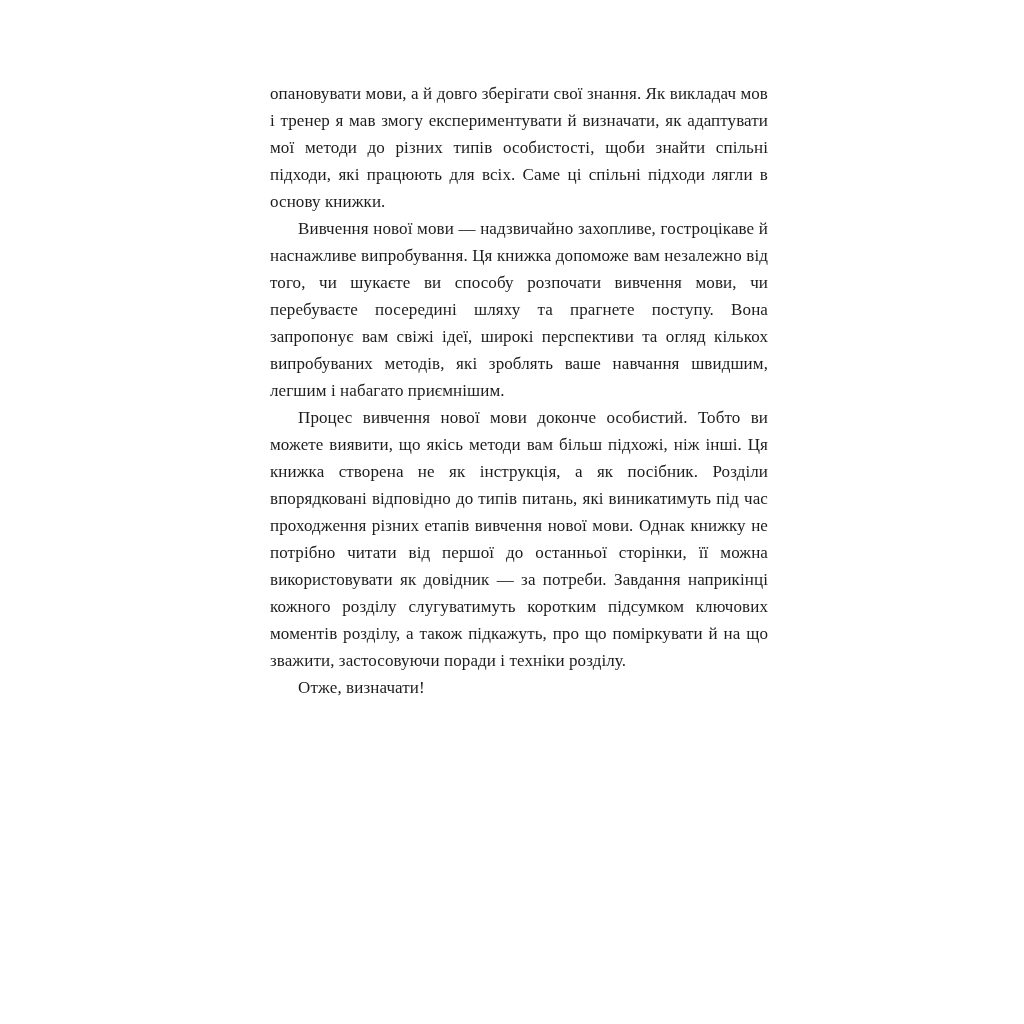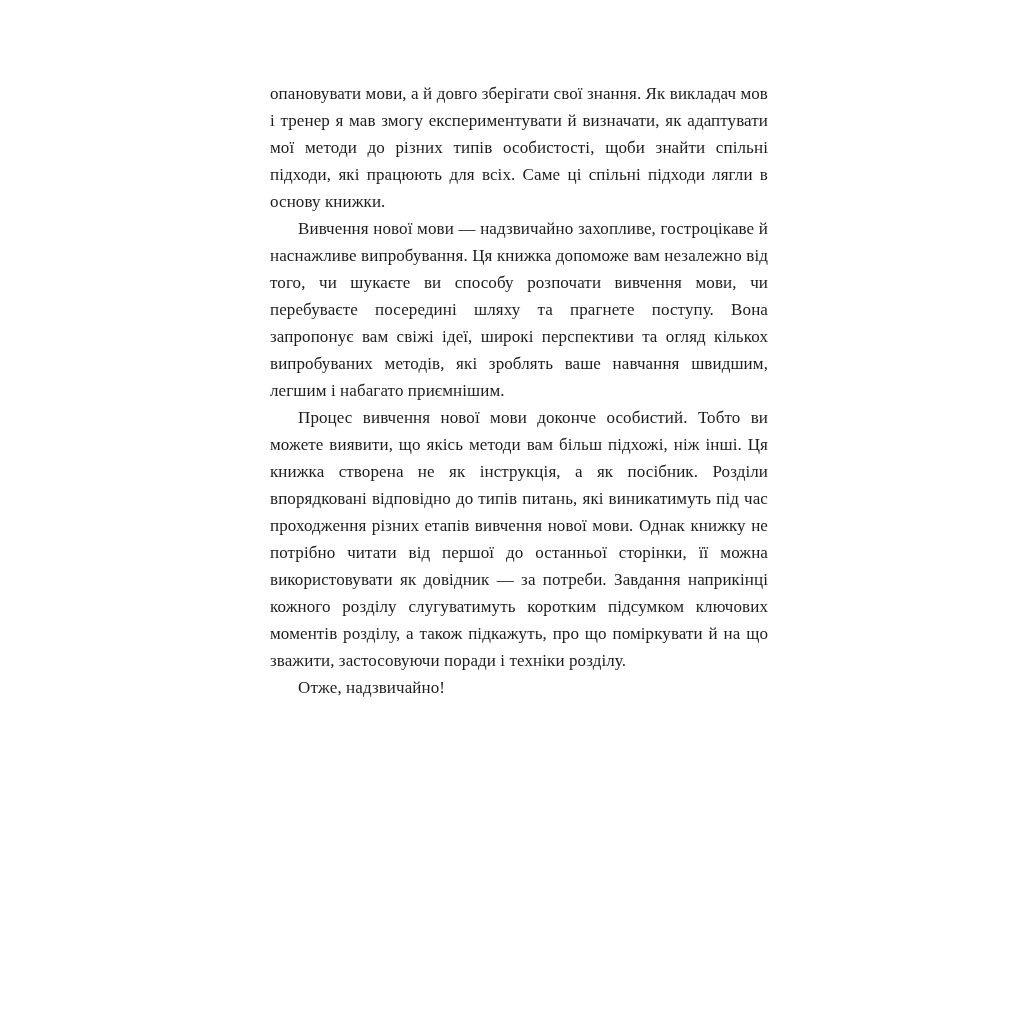--- a/index.html
+++ b/index.html
@@ -35,15 +35,15 @@
   }
 </style>
 </head>
 <body>
 
 <div class="page">
   <div class="text-block">
     <p>опановувати мови, а й довго зберігати свої знання. Як викладач мов і тренер я мав змогу експериментувати й визначати, як адаптувати мої методи до різних типів особистості, щоби знайти спільні підходи, які працюють для всіх. Саме ці спільні підходи лягли в основу книжки.</p>
     <p class="indent">Вивчення нової мови — надзвичайно захопливе, гостроцікаве й наснажливе випробування. Ця книжка допоможе вам незалежно від того, чи шукаєте ви способу розпочати вивчення мови, чи перебуваєте посередині шляху та прагнете поступу. Вона запропонує вам свіжі ідеї, широкі перспективи та огляд кількох випробуваних методів, які зроблять ваше навчання швидшим, легшим і набагато приємнішим.</p>
     <p class="indent">Процес вивчення нової мови доконче особистий. Тобто ви можете виявити, що якісь методи вам більш підхожі, ніж інші. Ця книжка створена не як інструкція, а як посібник. Розділи впорядковані відповідно до типів питань, які виникатимуть під час проходження різних етапів вивчення нової мови. Однак книжку не потрібно читати від першої до останньої сторінки, її можна використовувати як довідник — за потреби. Завдання наприкінці кожного розділу слугуватимуть коротким підсумком ключових моментів розділу, а також підкажуть, про що поміркувати й на що зважити, застосовуючи поради і техніки розділу.</p>
-    <p class="indent">Отже, надзвичайно!</p>
+    <p class="indent">Отже, визначати!</p>
   </div>
 </div>
 
 </body></html>

